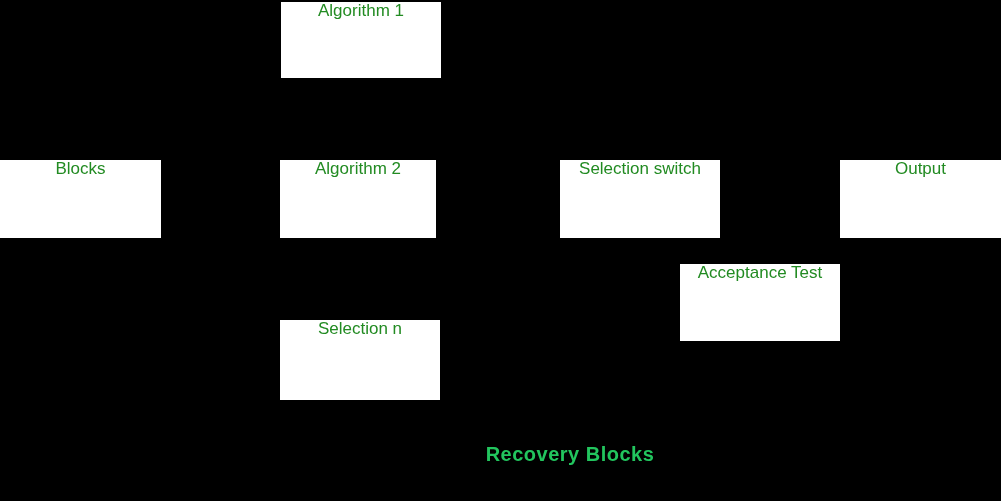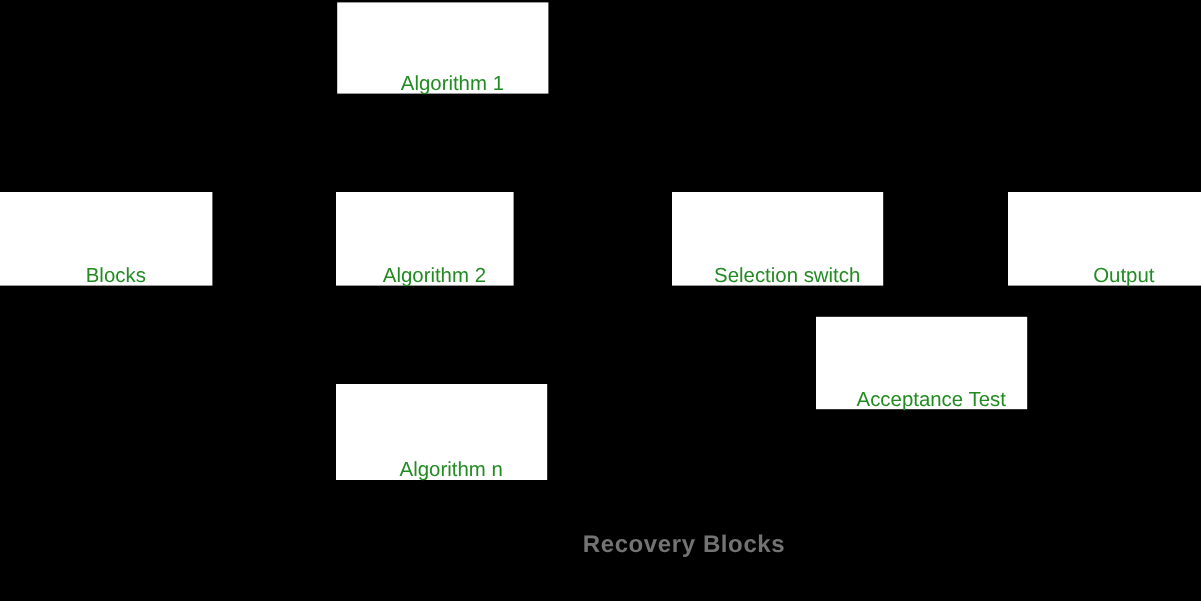--- a/index.html
+++ b/index.html
@@ -12,43 +12,42 @@
     width: 1001px;
     height: 501px;
     background: #000000;
     overflow: hidden;
     font-family: "Liberation Sans", sans-serif;
   }
   .box {
     position: absolute;
     background: #ffffff;
     display: flex;
-    align-items: flex-end;
+    align-items: flex-start;
     justify-content: center;
-    padding-left: 16px;
   }
   .box span {
     color: #228B22;
     font-size: 17px;
     line-height: 1;
     white-space: nowrap;
   }
   .pos-alg1  { left: 281px; top: 2px;   width: 160px; height: 76px; }
   .pos-input { left: 0px;   top: 160px; width: 161px; height: 78px; }
-  .pos-alg2  { left: 280px; top: 160px; width: 132px; height: 78px; }
+  .pos-alg2  { left: 280px; top: 160px; width: 156px; height: 78px; }
   .pos-sel   { left: 560px; top: 160px; width: 160px; height: 78px; }
   .pos-out   { left: 840px; top: 160px; width: 161px; height: 78px; }
   .pos-acc   { left: 680px; top: 264px; width: 160px; height: 77px; }
   .pos-algn  { left: 280px; top: 320px; width: 160px; height: 80px; }
   .caption {
     position: absolute;
     left: 570px;
     top: 443px;
     transform: translateX(-50%);
-    color: #737373;
+    color: #22c55e;
     font-size: 20px;
     font-weight: bold;
     letter-spacing: 0.5px;
     white-space: nowrap;
   }
 </style>
 </head>
 <body>
 
 <div class="canvas">
@@ -71,18 +70,18 @@
 
   <div class="box pos-out">
     <span>Output</span>
   </div>
 
   <div class="box pos-acc">
     <span>Acceptance Test</span>
   </div>
 
   <div class="box pos-algn">
-    <span>Algorithm n</span>
+    <span>Selection n</span>
   </div>
 
   <div class="caption">Recovery Blocks</div>
 
 </div>
 
 </body></html>

